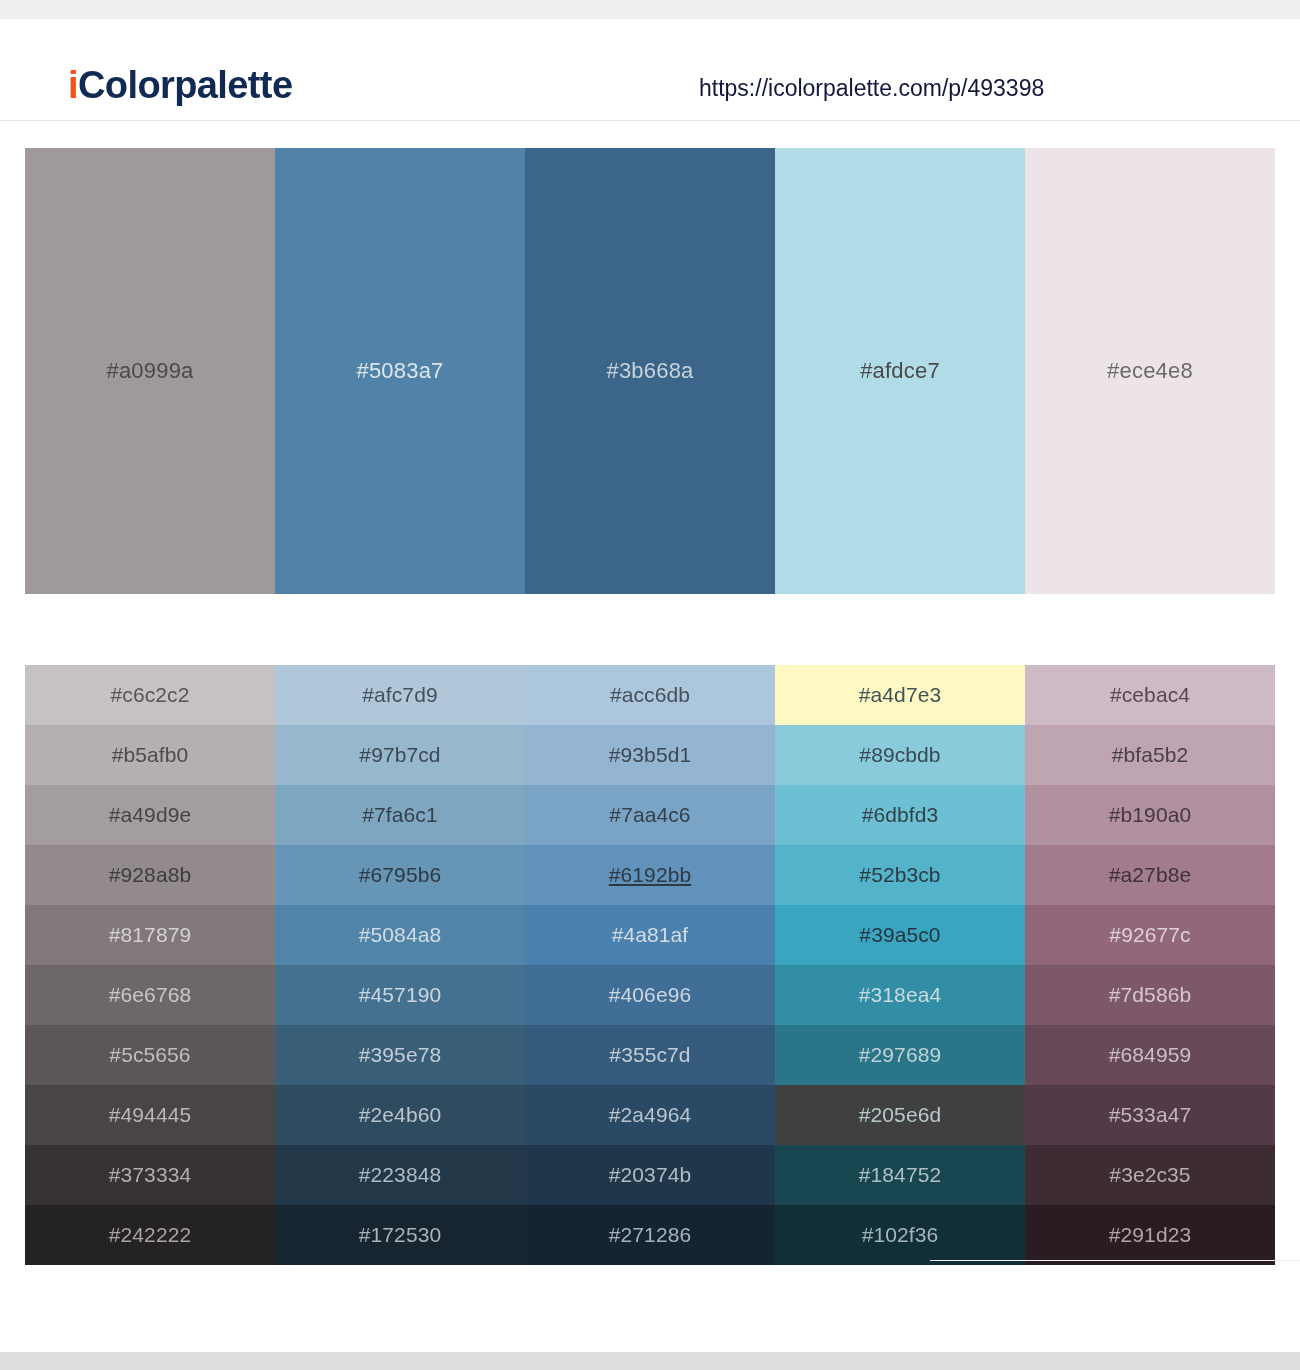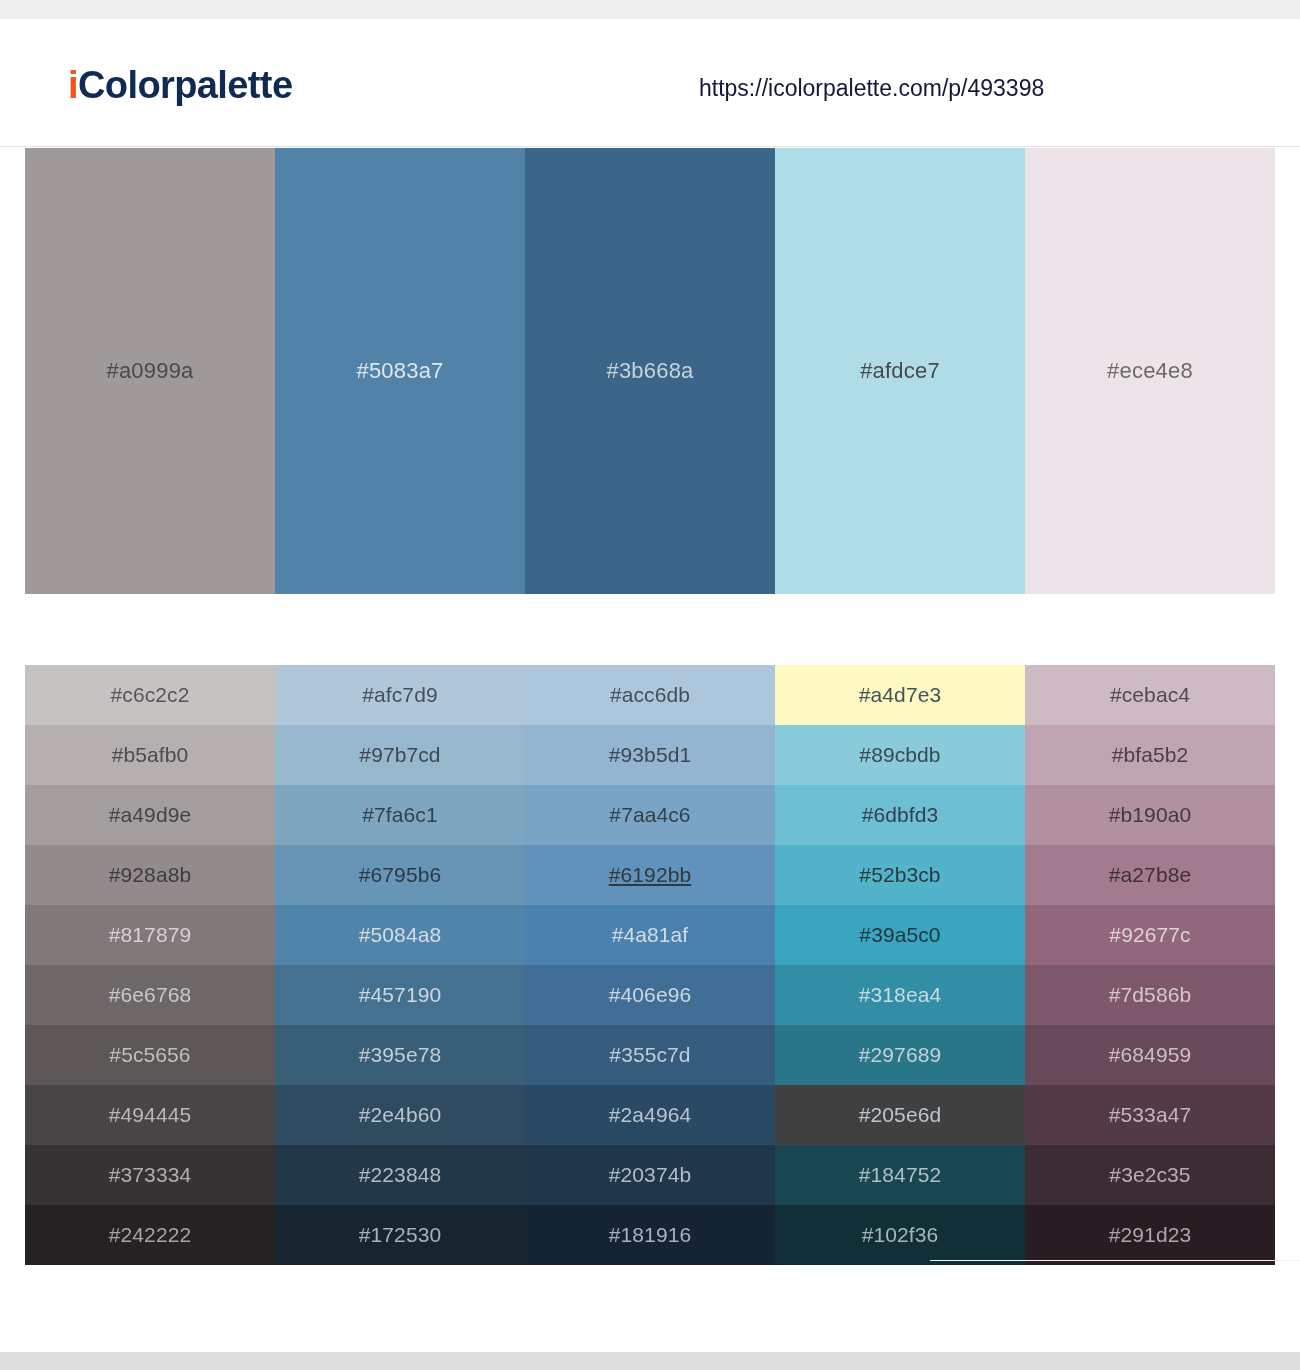--- a/index.html
+++ b/index.html
@@ -17,21 +17,21 @@
   }
   
   .top-strip {
     position: absolute; left: 0; top: 0;
     width: 1300px; height: 19px;
     background: #efefef;
   }
   
   .header {
     position: absolute; left: 0; top: 19px;
-    width: 1300px; height: 128px;
+    width: 1300px; height: 102px;
     background: #ffffff;
     border-bottom: 1px solid #e3e3e3;
   }
   .logo {
     position: absolute; left: 68px; top: 44px;
     font-size: 38px;
     font-weight: bold;
     letter-spacing: -0.6px;
     line-height: 44px;
     white-space: nowrap;
@@ -278,21 +278,21 @@
         </div>
       </div>
       <div class="shade-row">
         <div class="shade-cell" style="background: rgb(36, 34, 34);">
           <span class="hex" style="color: rgb(168, 163, 164);">#242222</span>
         </div>
         <div class="shade-cell" style="background: rgb(23, 37, 48);">
           <span class="hex" style="color: rgb(168, 178, 186);">#172530</span>
         </div>
         <div class="shade-cell" style="background: rgb(21, 36, 50);">
-          <span class="hex" style="color: rgb(168, 178, 186);">#181916</span>
+          <span class="hex" style="color: rgb(168, 178, 186);">#271286</span>
         </div>
         <div class="shade-cell" style="background: rgb(16, 47, 54);">
           <span class="hex" style="color: rgb(165, 182, 187);">#102f36</span>
         </div>
         <div class="shade-cell" style="background: rgb(41, 29, 35);">
           <span class="hex" style="color: rgb(176, 163, 169);">#291d23</span>
         </div>
       </div>
     </div>
 

